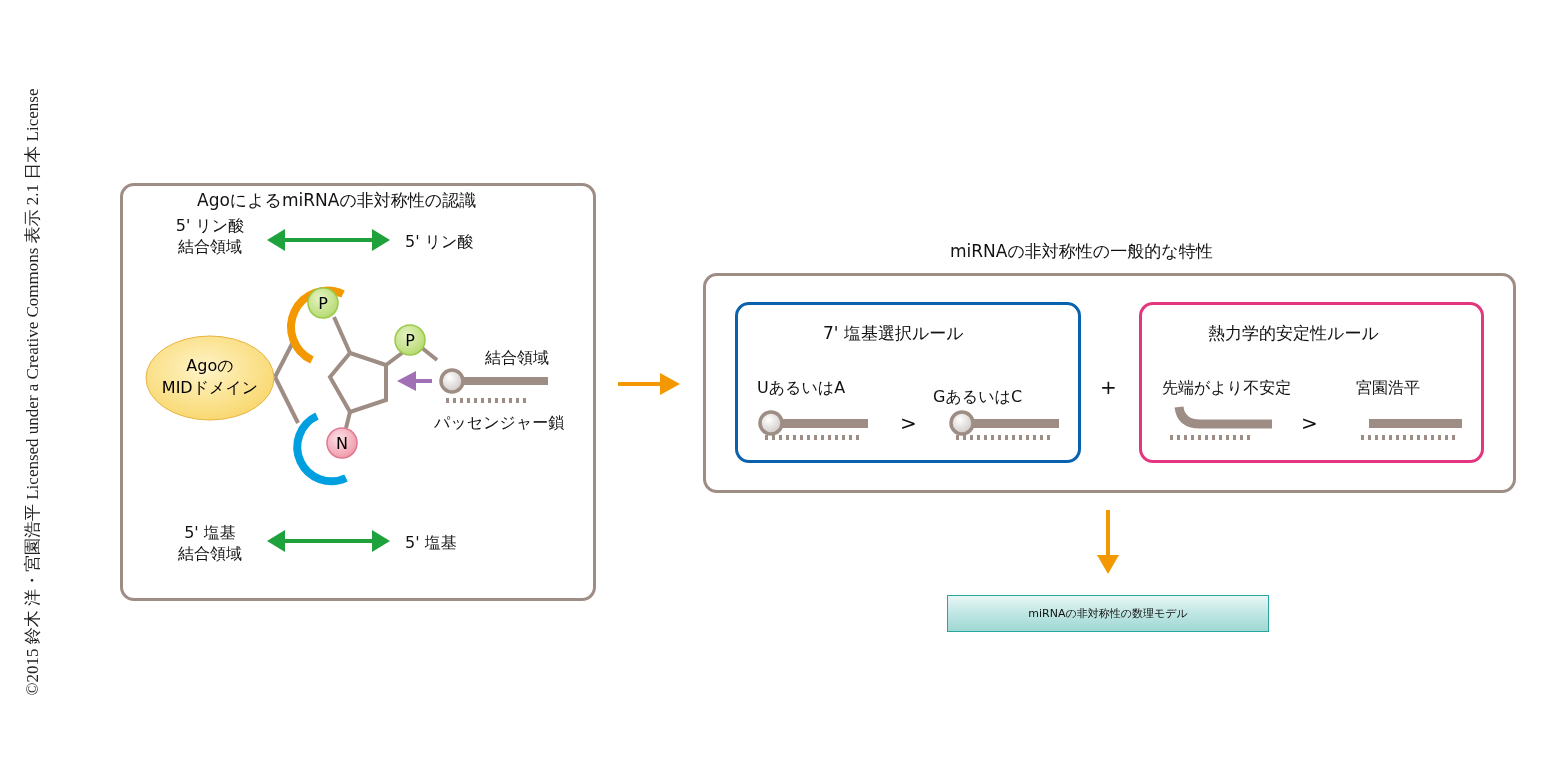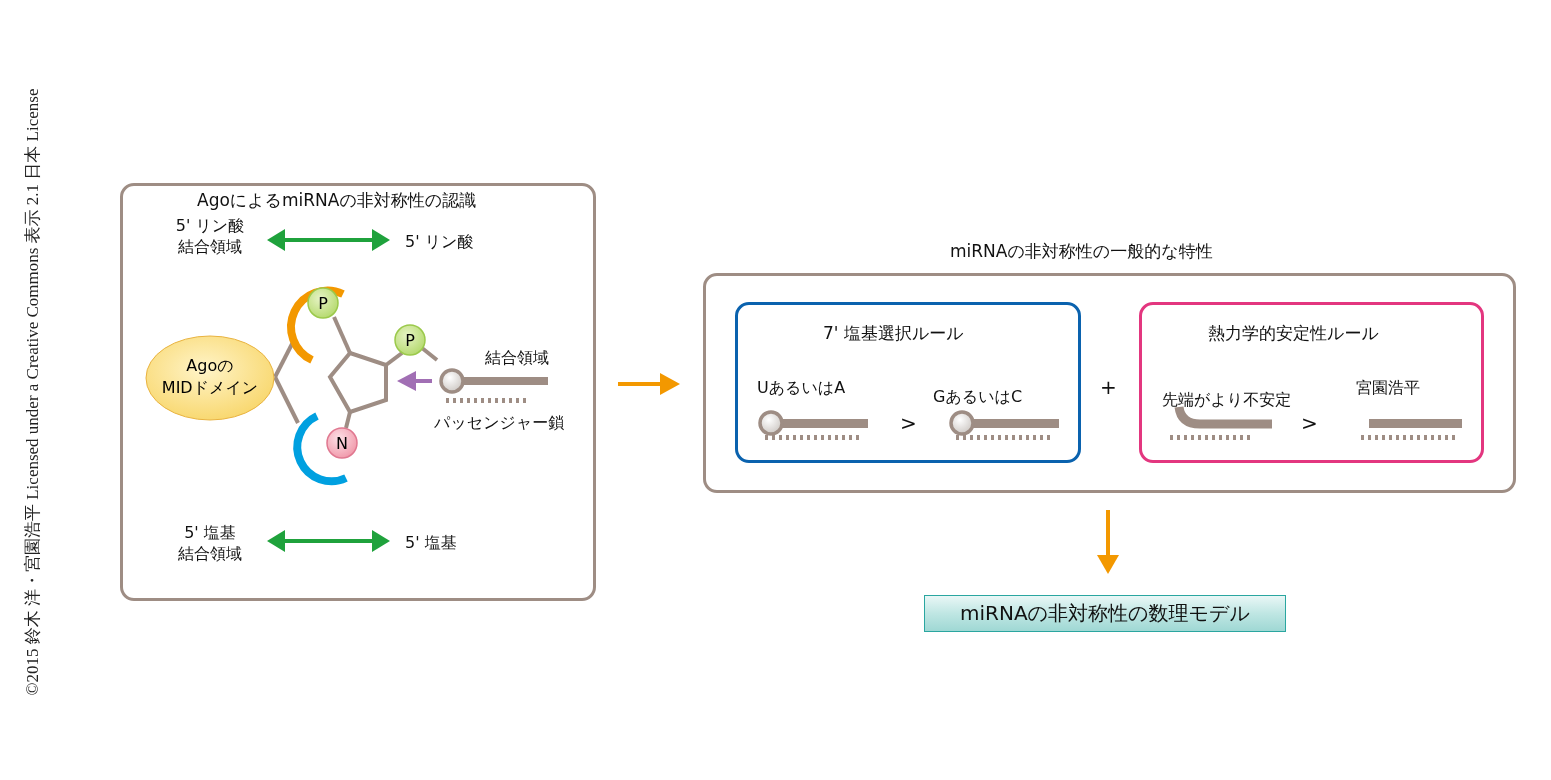--- a/index.html
+++ b/index.html
@@ -20,24 +20,24 @@
     .panel-title { font-size: 17px; white-space: nowrap; }
     .lbl { font-size: 16px; white-space: nowrap; line-height: 21px; }
     .lbl-c { text-align: center; }
     .box {
       position: absolute; border: 3px solid #9e8d84; border-radius: 14px; box-sizing: border-box;
     }
     .rule-box {
       position: absolute; border-width: 3px; border-style: solid; border-radius: 14px; box-sizing: border-box;
     }
     .model-box {
-      position: absolute; left: 924px; top: 595px; width: 362px; height: 37px;
+      position: absolute; left: 947px; top: 595px; width: 322px; height: 37px;
       border: 1px solid #2aa6a0; box-sizing: border-box;
       background: linear-gradient(#e9f7f6, #bfe6e3 50%, #9fd8d4);
-      font-size: 20px; text-align: center; line-height: 35px;
+      font-size: 11px; text-align: center; line-height: 35px;
     }
     svg { position: absolute; left: 0; top: 0; }
     .node-text { font-size: 16px; font-family: "DejaVu Sans", sans-serif; }
   </style>
 </head>
 <body>
 
 <div class="copyright">©2015 鈴木 洋・宮園浩平 Licensed under a Creative Commons 表示 2.1 日本 License</div>
 
 <div class="abs panel-title" style="left:197px; top:147px;margin-top:42px;">AgoによるmiRNAの非対称性の認識</div>
@@ -244,17 +244,17 @@
 <div class="rule-box" style="left:735px; top:302px; width:346px; height:161px; border-color:#0a62ae;"></div>
 <div class="abs lbl" style="left:823px; top:323px; font-size:17px;">7' 塩基選択ルール</div>
 <div class="abs lbl" style="left:757px; top:377px;">UあるいはA</div>
 <div class="abs lbl" style="left:933px; top:386px;">GあるいはC</div>
 <div class="abs lbl" style="left:900px; top:413px; font-size:20px;">&gt;</div>
 
 <div class="abs lbl" style="left:1100px; top:377px; font-size:20px;">+</div>
 
 <div class="rule-box" style="left:1139px; top:302px; width:345px; height:161px; border-color:#e3367f;"></div>
 <div class="abs lbl" style="left:1208px; top:323px; font-size:17px;">熱力学的安定性ルール</div>
-<div class="abs lbl" style="left:1162px; top:377px;margin-top:12px;">先端がより不安定</div>
+<div class="abs lbl" style="left:1162px; top:377px;">先端がより不安定</div>
 <div class="abs lbl" style="left:1356px; top:377px;">宮園浩平</div>
 <div class="abs lbl" style="left:1301px; top:413px; font-size:20px;">&gt;</div>
 
 <div class="model-box">miRNAの非対称性の数理モデル</div>
 
 </body></html>

